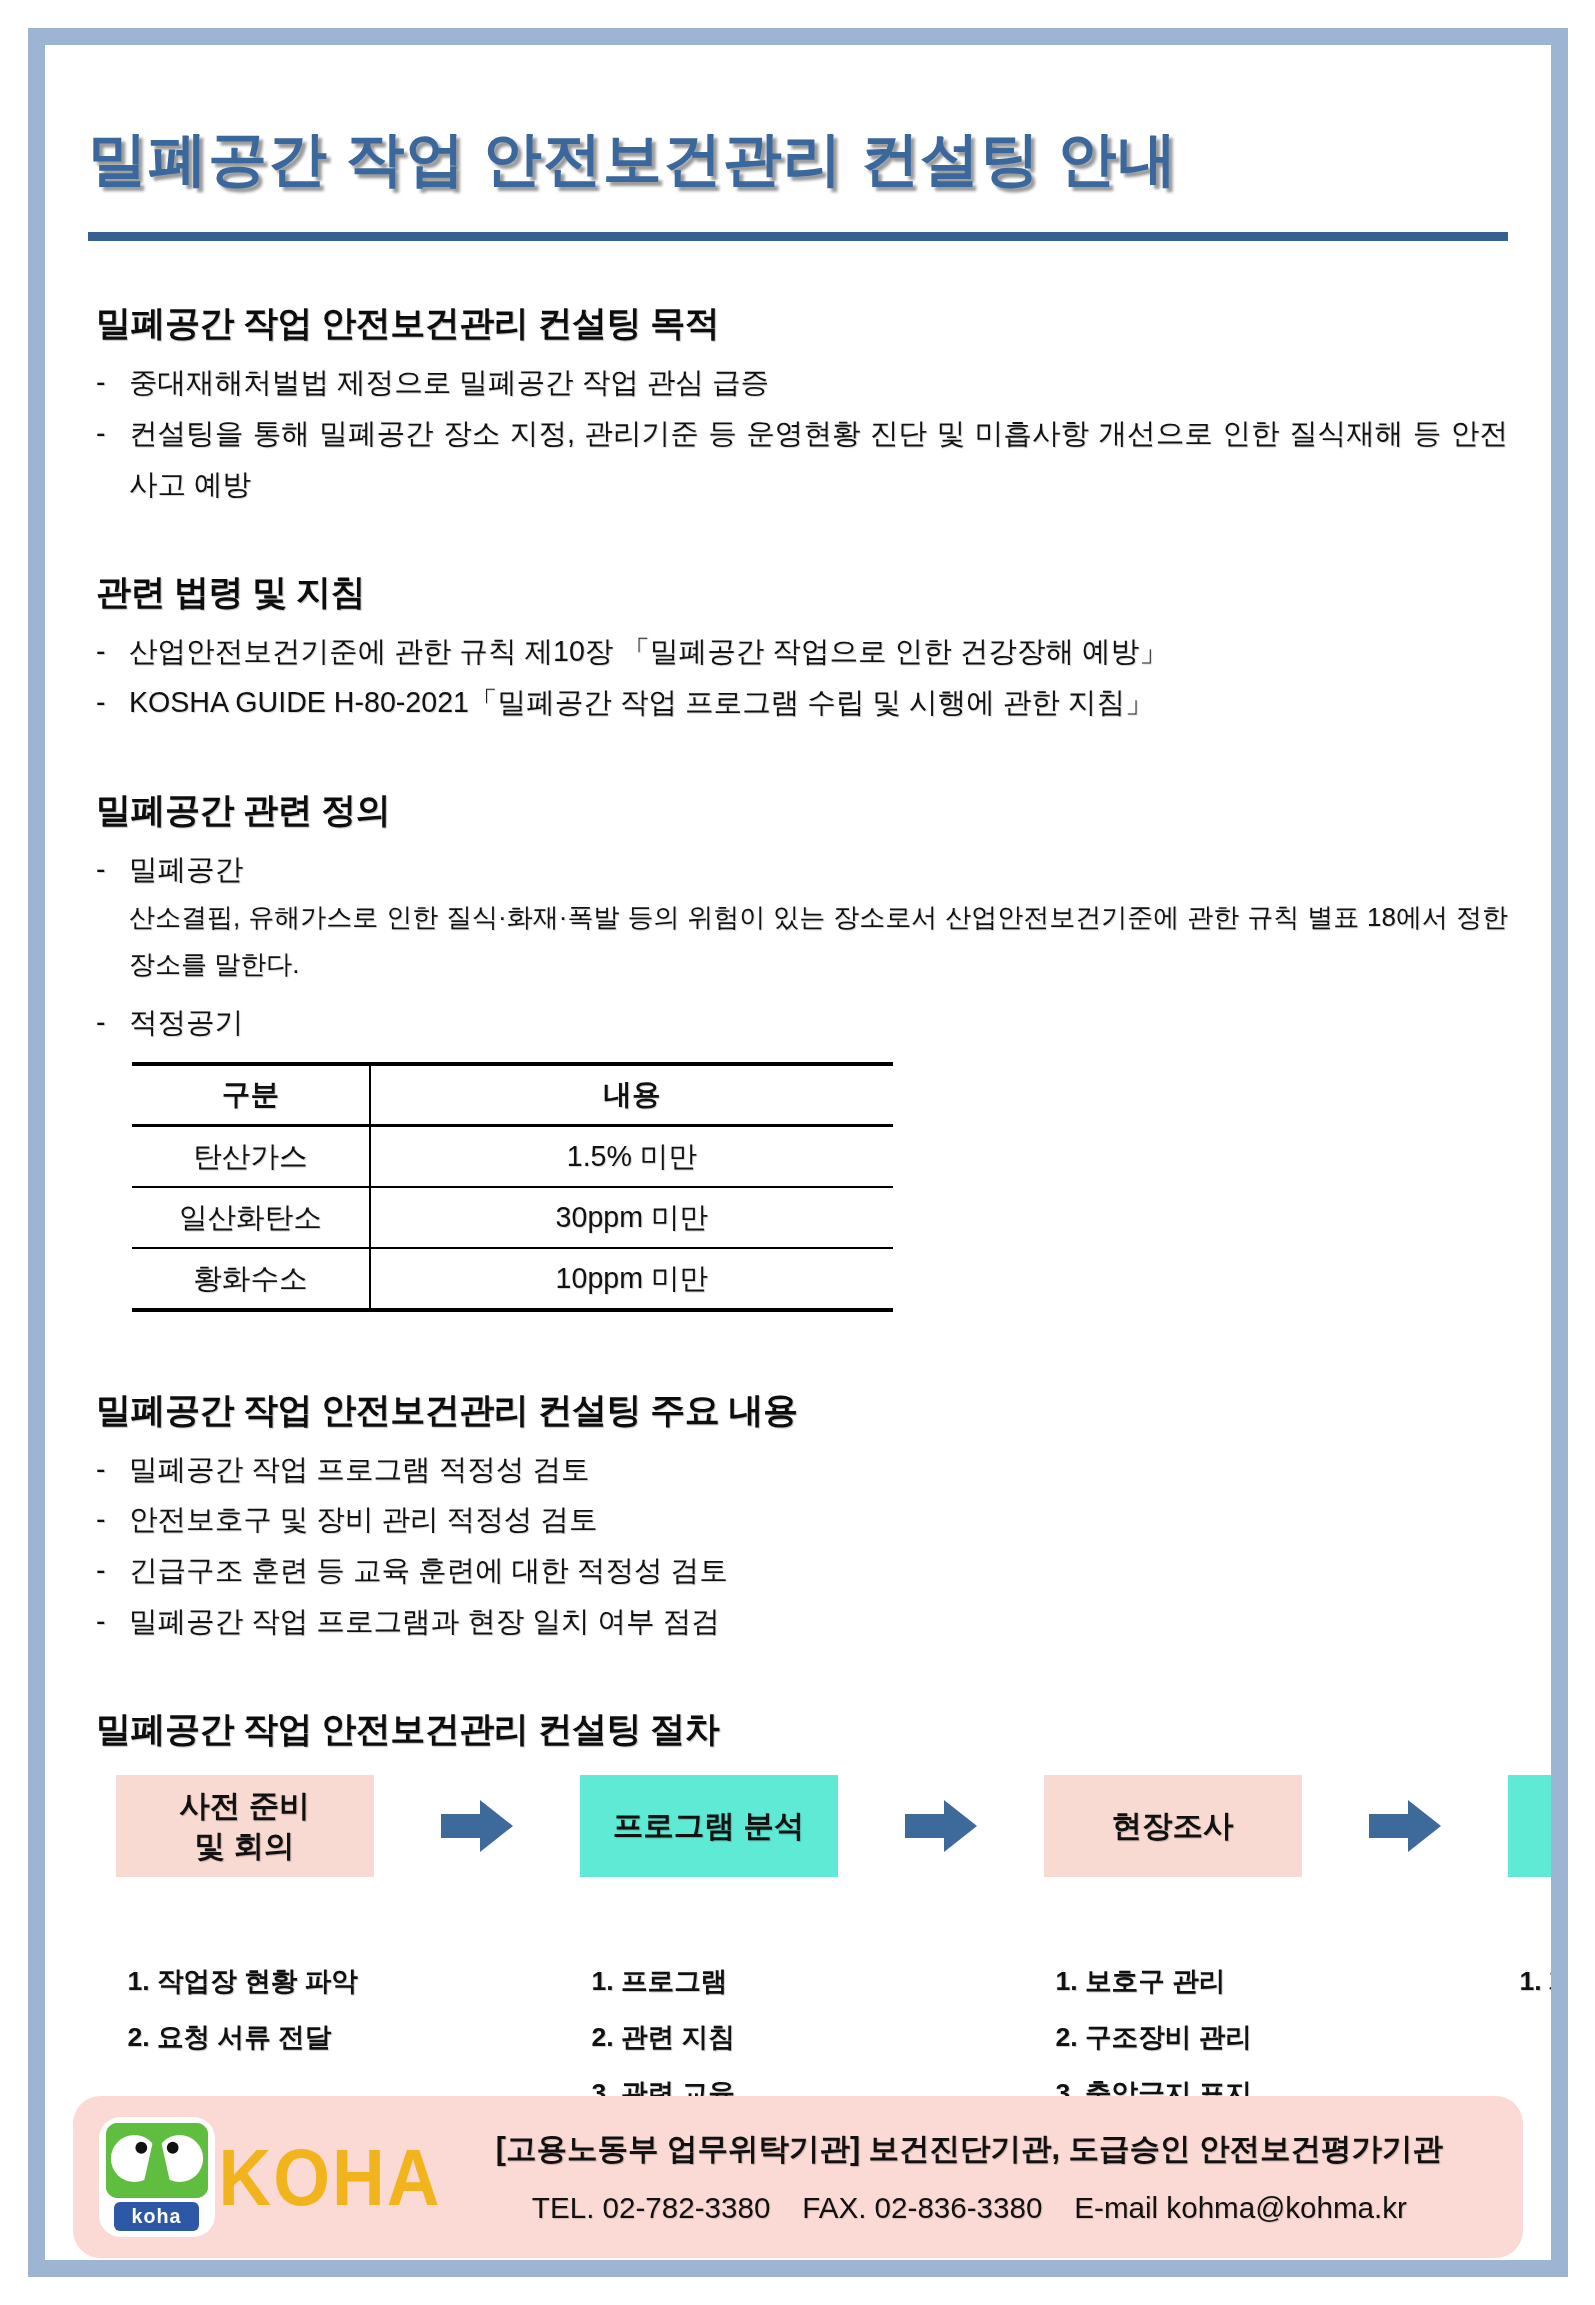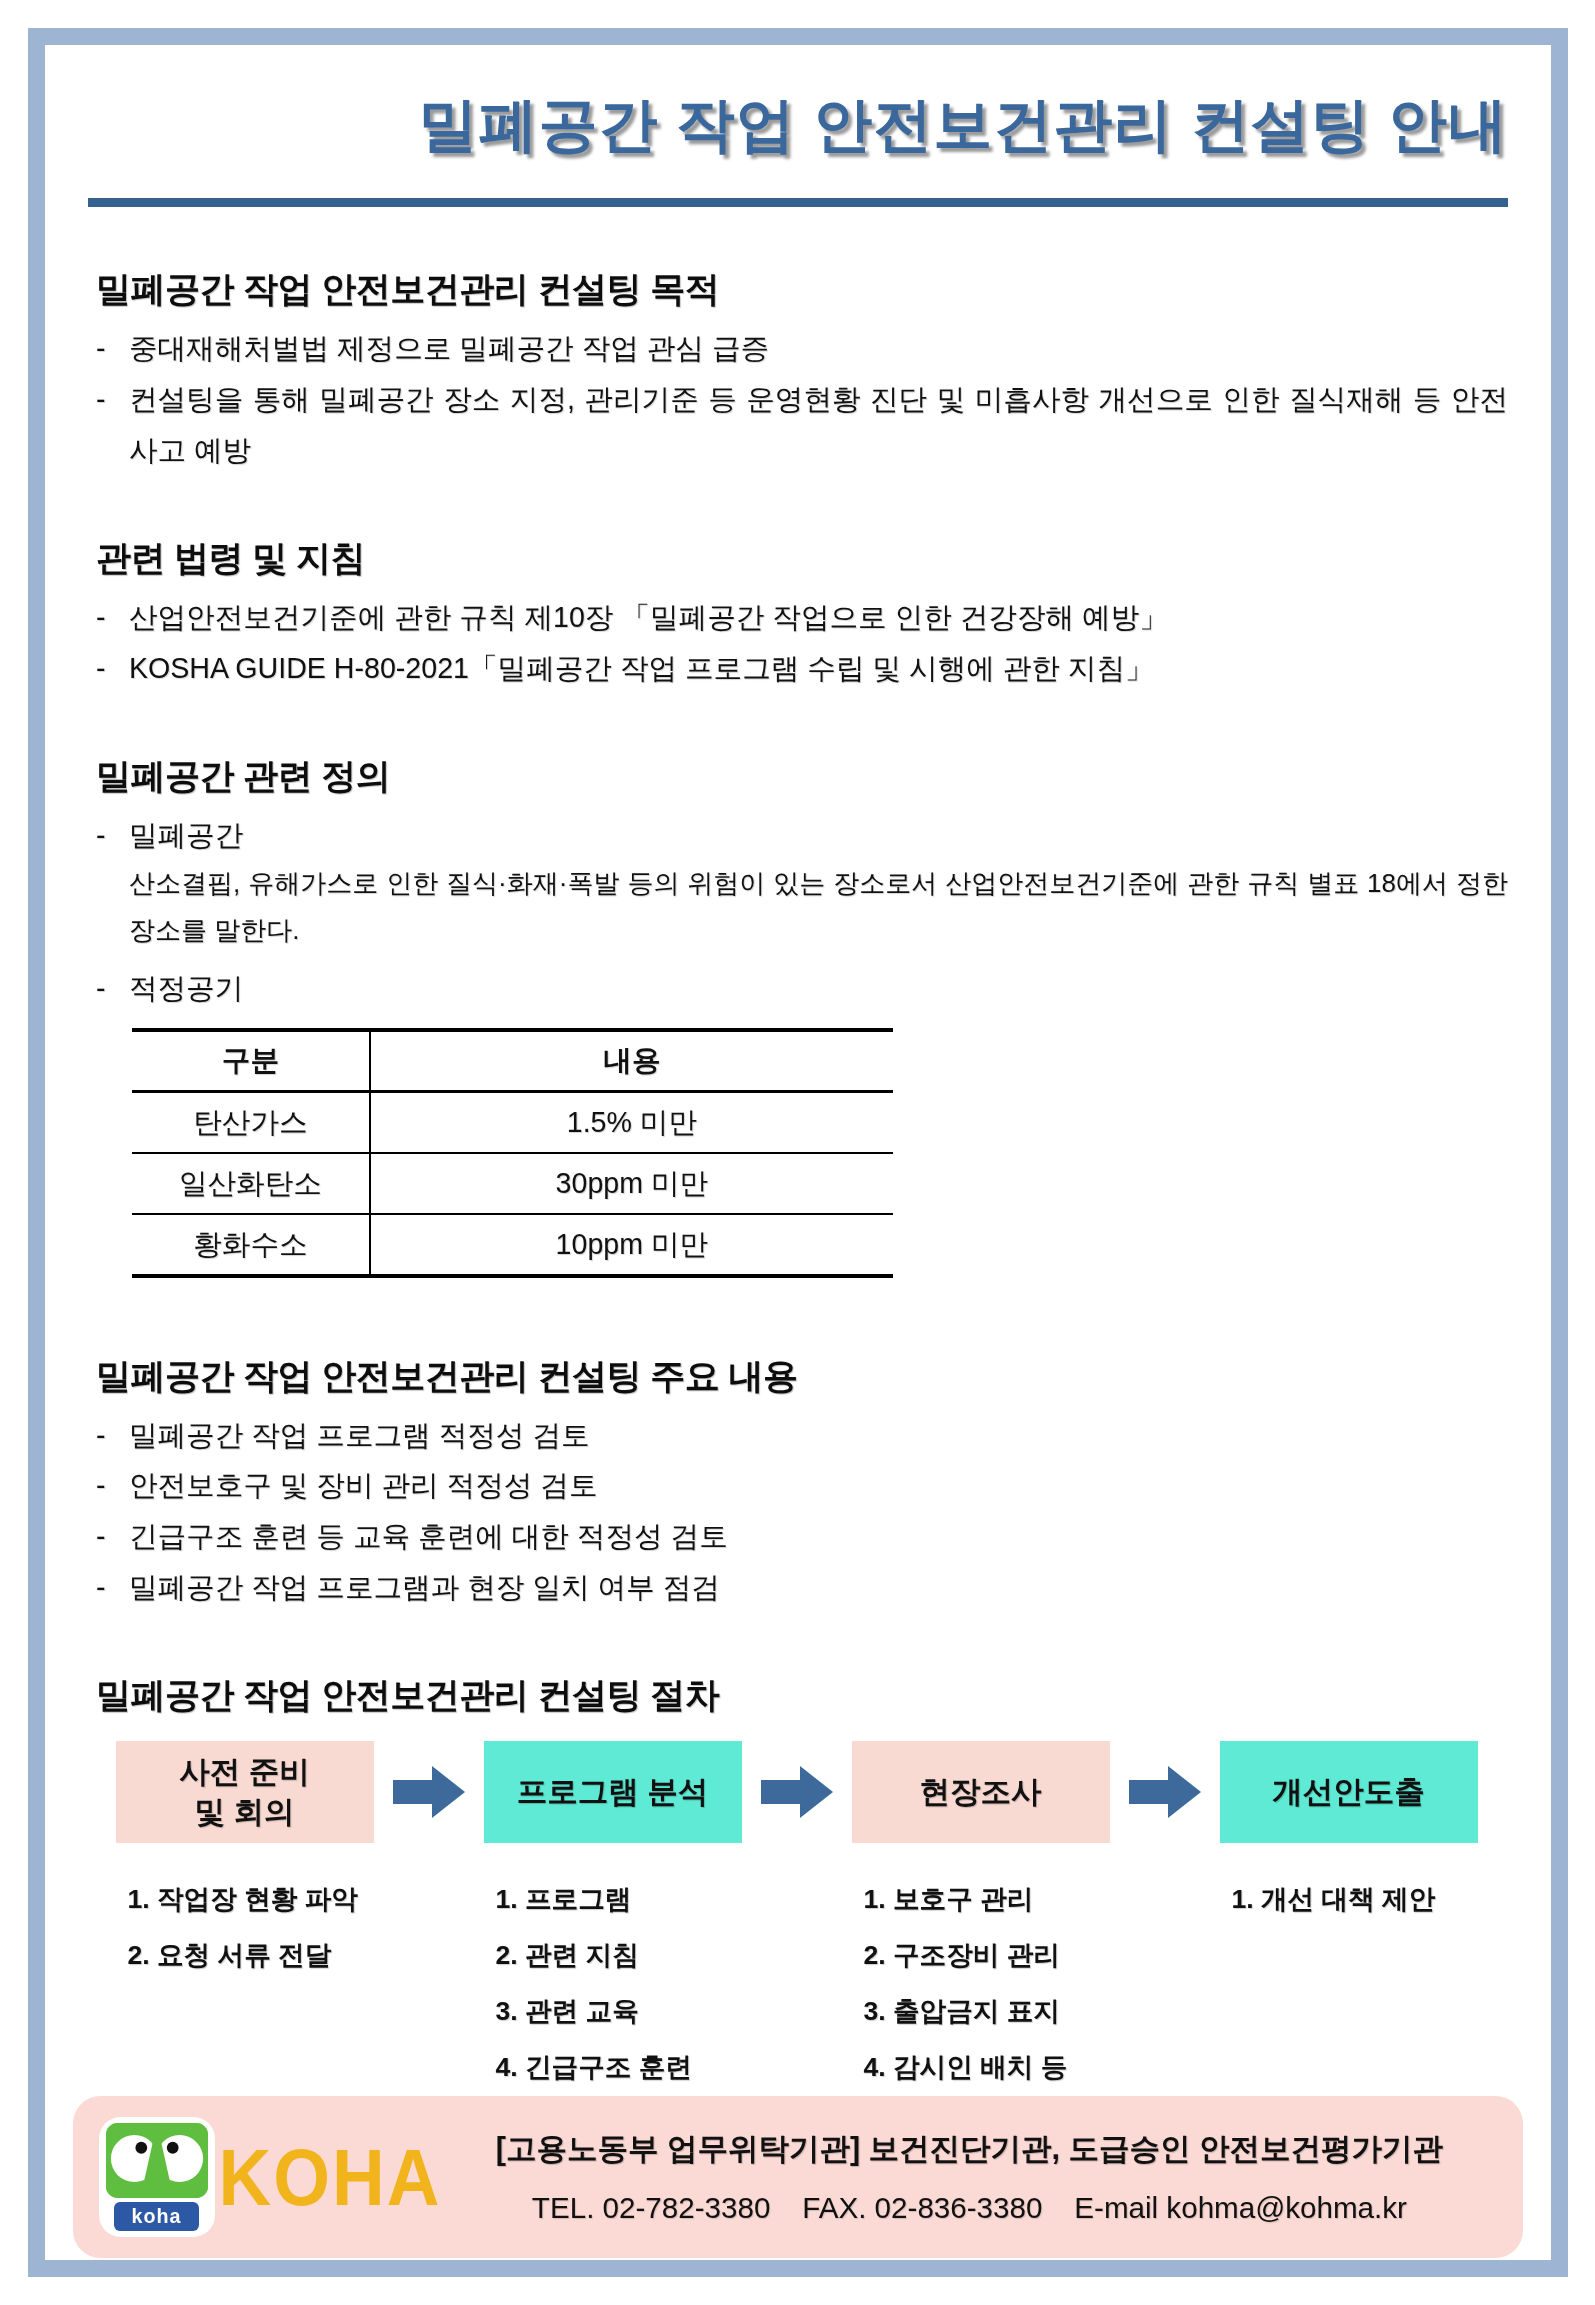--- a/index.html
+++ b/index.html
@@ -9,21 +9,21 @@
   }
   .page-frame{
     position:absolute;left:27.6px;top:27.6px;right:27.6px;bottom:27.6px;
     border:17.7px solid #9DB5D3;pointer-events:none;
   }
   .content{
     position:absolute;left:45px;top:45px;right:45px;bottom:45px;
     padding:0 43px;box-sizing:border-box;overflow:hidden;
   }
   .doc-title{
-    margin-top:41px;text-align:right;font-size:59px;font-weight:bold;
+    margin-top:75px;text-align:left;font-size:59px;font-weight:bold;
     color:#3A689C;letter-spacing:1px;
     text-shadow:3.9px 3.9px 3px #9a9a9a;
   }
   .title-rule{height:9.9px;background:#35618F;margin-top:31.5px;}
   .sec-heading{
     font-size:35px;font-weight:bold;color:#0d0d0d;margin:59px 0 0 7.9px;
     text-shadow:1px 1px 1px rgba(0,0,0,0.25);letter-spacing:-0.5px;
   }
   .b-list{margin:9.9px 0 0 0;padding:0 0 0 7.9px;list-style:none;}
   .b-list li{
@@ -43,20 +43,21 @@
   table.air th,table.air td{
     text-align:center;font-size:28.6px;padding:9.9px 3.9px;
     text-shadow:1px 1px 1px rgba(0,0,0,0.18);
   }
   table.air th{font-weight:bold;border-bottom:3.9px solid #000;}
   table.air td{border-top:2px solid #000;}
   table.air tr :first-child{border-right:2px solid #000;width:229px;}
   .flow{
     display:grid;margin:21.7px 0 0 27.6px;
     grid-template-columns:258px 110px 258px 110px 258px 110px 258px;
+    gap:48px;
   }
   .flow-box{
     height:102px;display:flex;flex-direction:column;align-items:center;
     justify-content:center;font-size:30.5px;font-weight:bold;line-height:1.3;
     text-shadow:1px 1px 1px rgba(0,0,0,0.2);
   }
   .flow-box.pink{background:#F9DAD3;}
   .flow-box.blue{background:#5eead4;}
   .flow-arrow{display:flex;align-items:center;justify-content:center;height:102px;}
   .flow-arrow .bar{width:39px;height:23.6px;background:#3D6A9A;}

